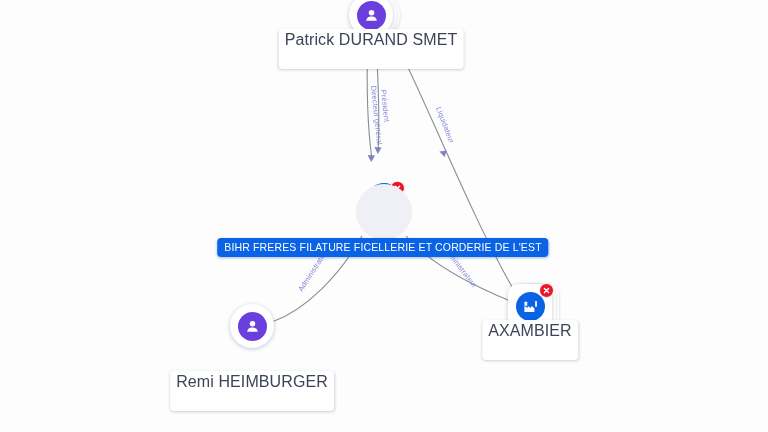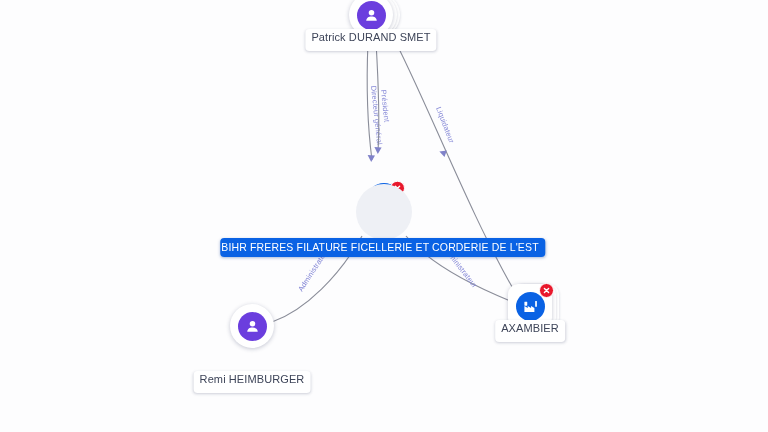--- a/index.html
+++ b/index.html
@@ -136,36 +136,36 @@
     height: 52px;
     z-index: 3;
   }
   .pin svg { display: block; }
   .pin .badge-x { top: 1px; right: 0px; }
 
   
   .label {
     position: absolute;
     white-space: nowrap;
-    font-size: 11px;
+    font-size: 16px;
     color: #3d4458;
     background: #ffffff;
     border-radius: 4px;
-    padding: 2px 6px 8px 6px;
+    padding: 2px 6px 20px 6px;
     box-shadow: 0 1px 3px rgba(30,40,80,0.22);
     letter-spacing: 0.1px;
     transform: translateX(-50%);
     z-index: 4;
   }
   .label.primary {
     background: #0a62e4;
     color: #ffffff;
     font-size: 10.5px;
     letter-spacing: 0.15px;
-    padding: 3px 7px 4px 1px;
+    padding: 3px 7px 4px 7px;
     border-radius: 4px;
     box-shadow: 0 1px 3px rgba(10,60,150,0.35);
     z-index: 6;
   }
 </style>
 </head>
 <body>
 
 <div id="stage">
 

